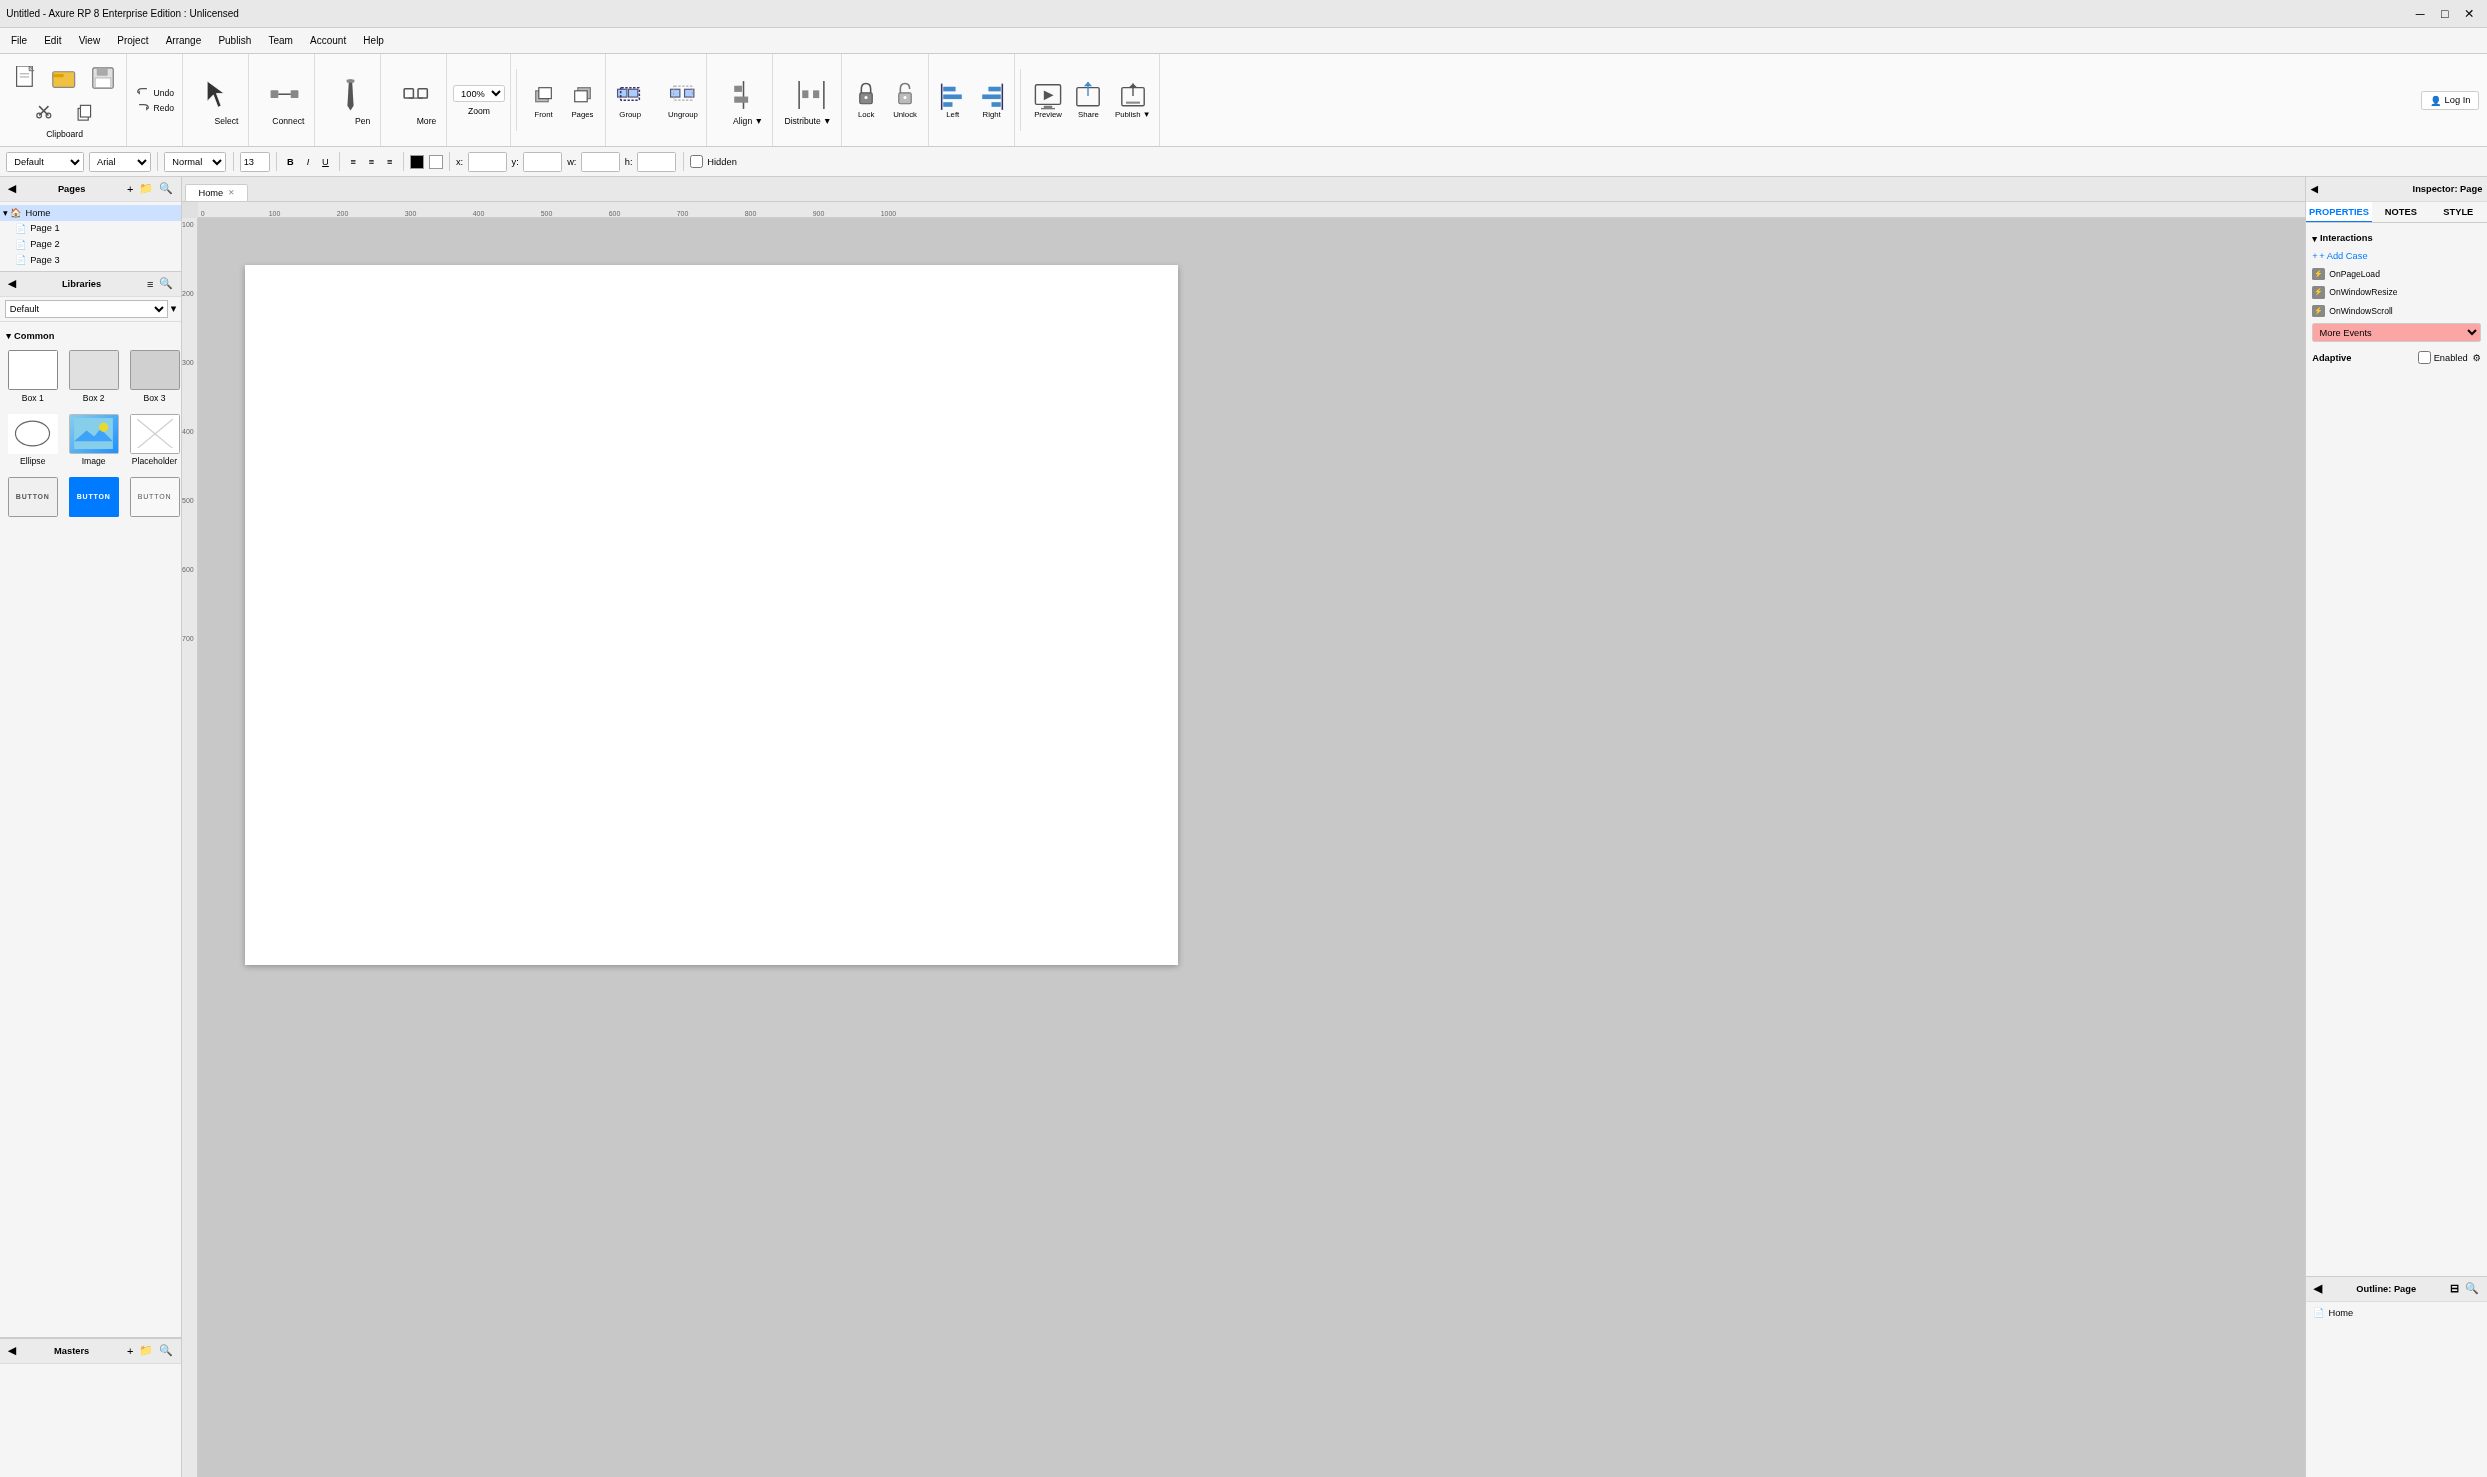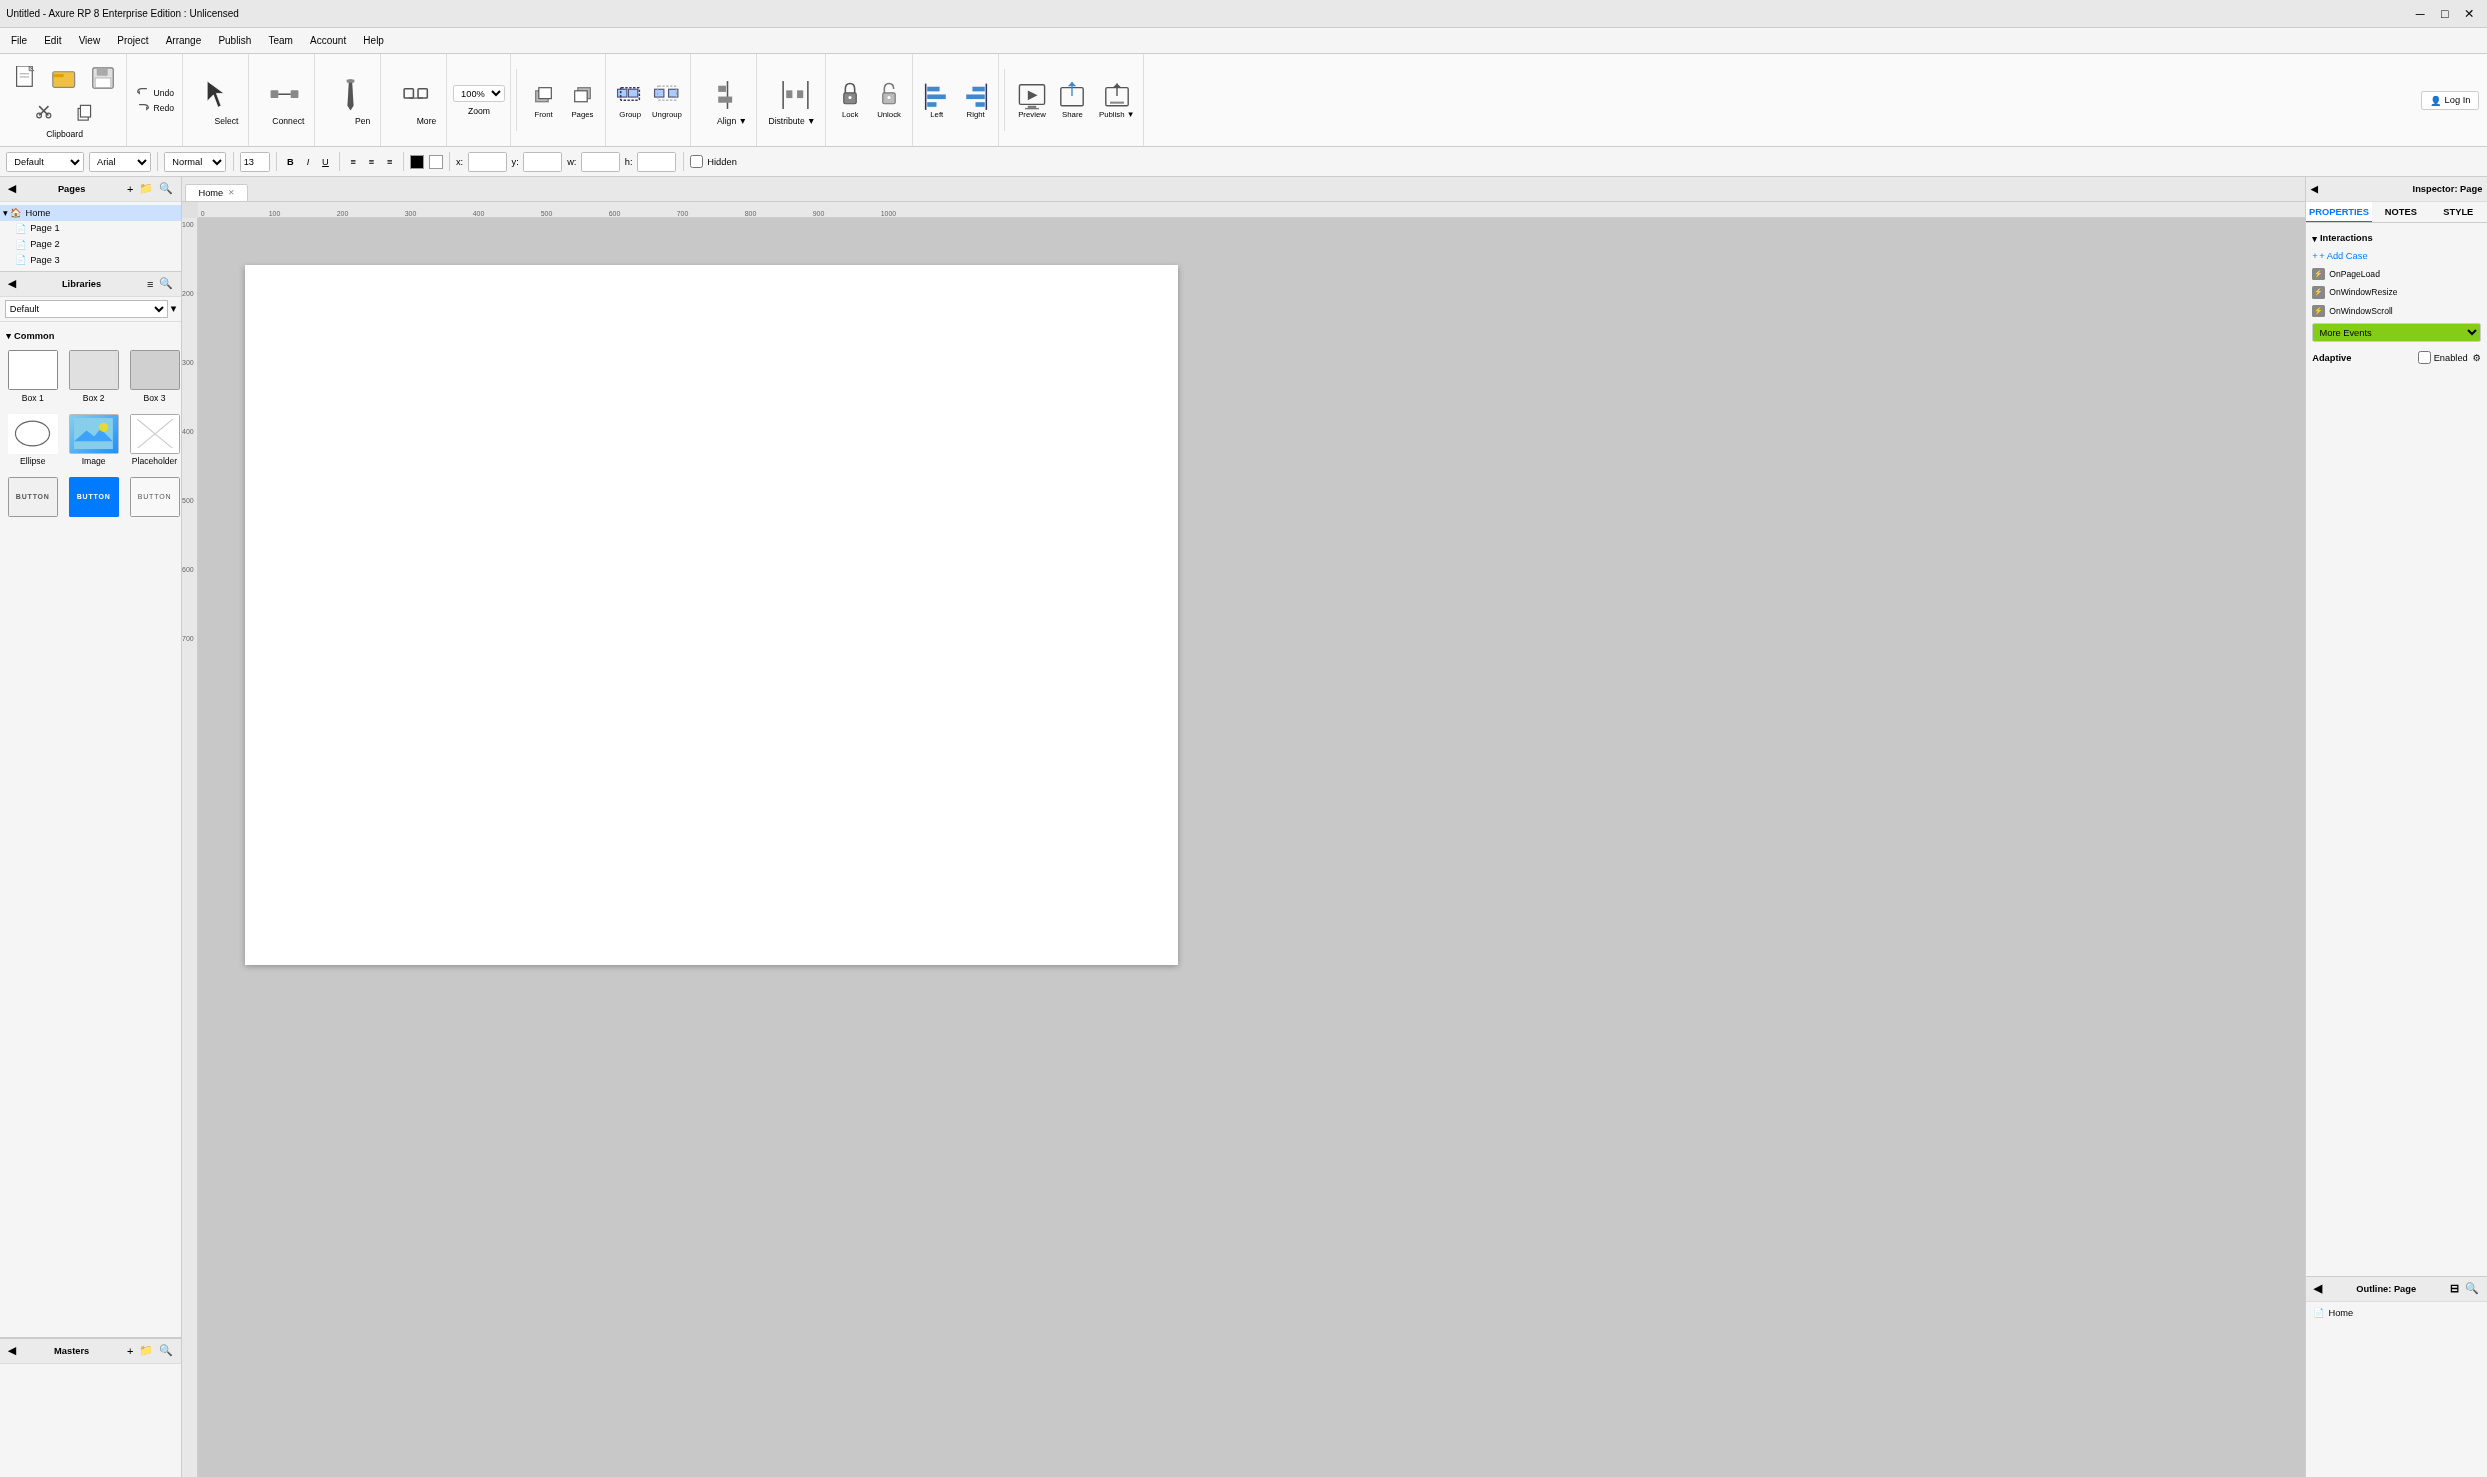--- a/index.html
+++ b/index.html
@@ -266,21 +266,21 @@
     }
     .inspector-tab {
       flex: 1; padding: 4.7px 3.1px; text-align: center; cursor: pointer; font-size: 9.3px; font-weight: bold; border-bottom: 1.6px solid transparent;
     }
     .inspector-tab.active { border-bottom: 1.6px solid #007bff; color: #007bff; background: white; }
     .inspector-content { flex: 1; overflow-y: auto; padding: 6.2px; }
     .interactions-section { font-size: 9.3px; }
     .add-case-link { color: #007bff; cursor: pointer; text-decoration: none; font-size: 9.3px; display: flex; align-items: center; gap: 1.6px; padding: 3.1px 0; }
     .event-item { display: flex; align-items: center; gap: 4.7px; padding: 3.1px 0; font-size: 8.6px; cursor: pointer; }
     .event-icon { width: 12.4px; height: 12.4px; background: #888; border-radius: 1.6px; display: flex; align-items: center; justify-content: center; color: white; font-size: 7px; }
-    .more-events-select { width: 100%; border: 0.8px solid #ccc; padding: 2.3px; border-radius: 2.3px; background: #84cc16; font-size: 9.3px; margin-top: 3.1px; }
+    .more-events-select { width: 100%; border: 0.8px solid #ccc; padding: 2.3px; border-radius: 2.3px; background: #fca5a5; font-size: 9.3px; margin-top: 3.1px; }
     .adaptive-row { display: flex; align-items: center; margin-top: 9.3px; }
     .adaptive-label { flex: 1; font-size: 9.3px; font-weight: bold; }
     .checkbox-row { display: flex; align-items: center; gap: 3.1px; font-size: 9.3px; }
     .interactions-title { font-size: 9.3px; font-weight: bold; padding: 3.1px 0 4.7px 0; display: flex; align-items: center; gap: 3.1px; }
 
     #outline-panel {
       height: 202px;
       border-top: 0.8px solid #ccc;
       display: flex;
       flex-direction: column;
@@ -483,21 +483,21 @@
               <rect x="10" y="6" width="16" height="14" fill="#bbb" stroke="#777" stroke-width="1.5"></rect>
               <rect x="6" y="10" width="16" height="14" fill="white" stroke="#555" stroke-width="1.5"></rect>
             </svg>
         </div>
         <span class="btn-label">Pages</span>
       </div>
     </div>
   </div>
 
   <div class="toolbar-group">
-    <div style="display:flex;gap:0;">
+    <div style="display:flex;gap:16px;">
       <div class="tb-btn-small">
         <div class="icon-area">
           <svg width="28" height="25" viewBox="0 0 36 32">
               <rect x="2" y="8" width="12" height="10" fill="#aaccff" stroke="#557" stroke-width="1.5"></rect>
               <rect x="16" y="8" width="12" height="10" fill="#aaccff" stroke="#557" stroke-width="1.5"></rect>
               <rect x="6" y="6" width="24" height="16" fill="none" stroke="#336" stroke-width="2" stroke-dasharray="3,2" rx="1"></rect>
             </svg>
         </div>
         <span class="btn-label">Group</span>
       </div>

